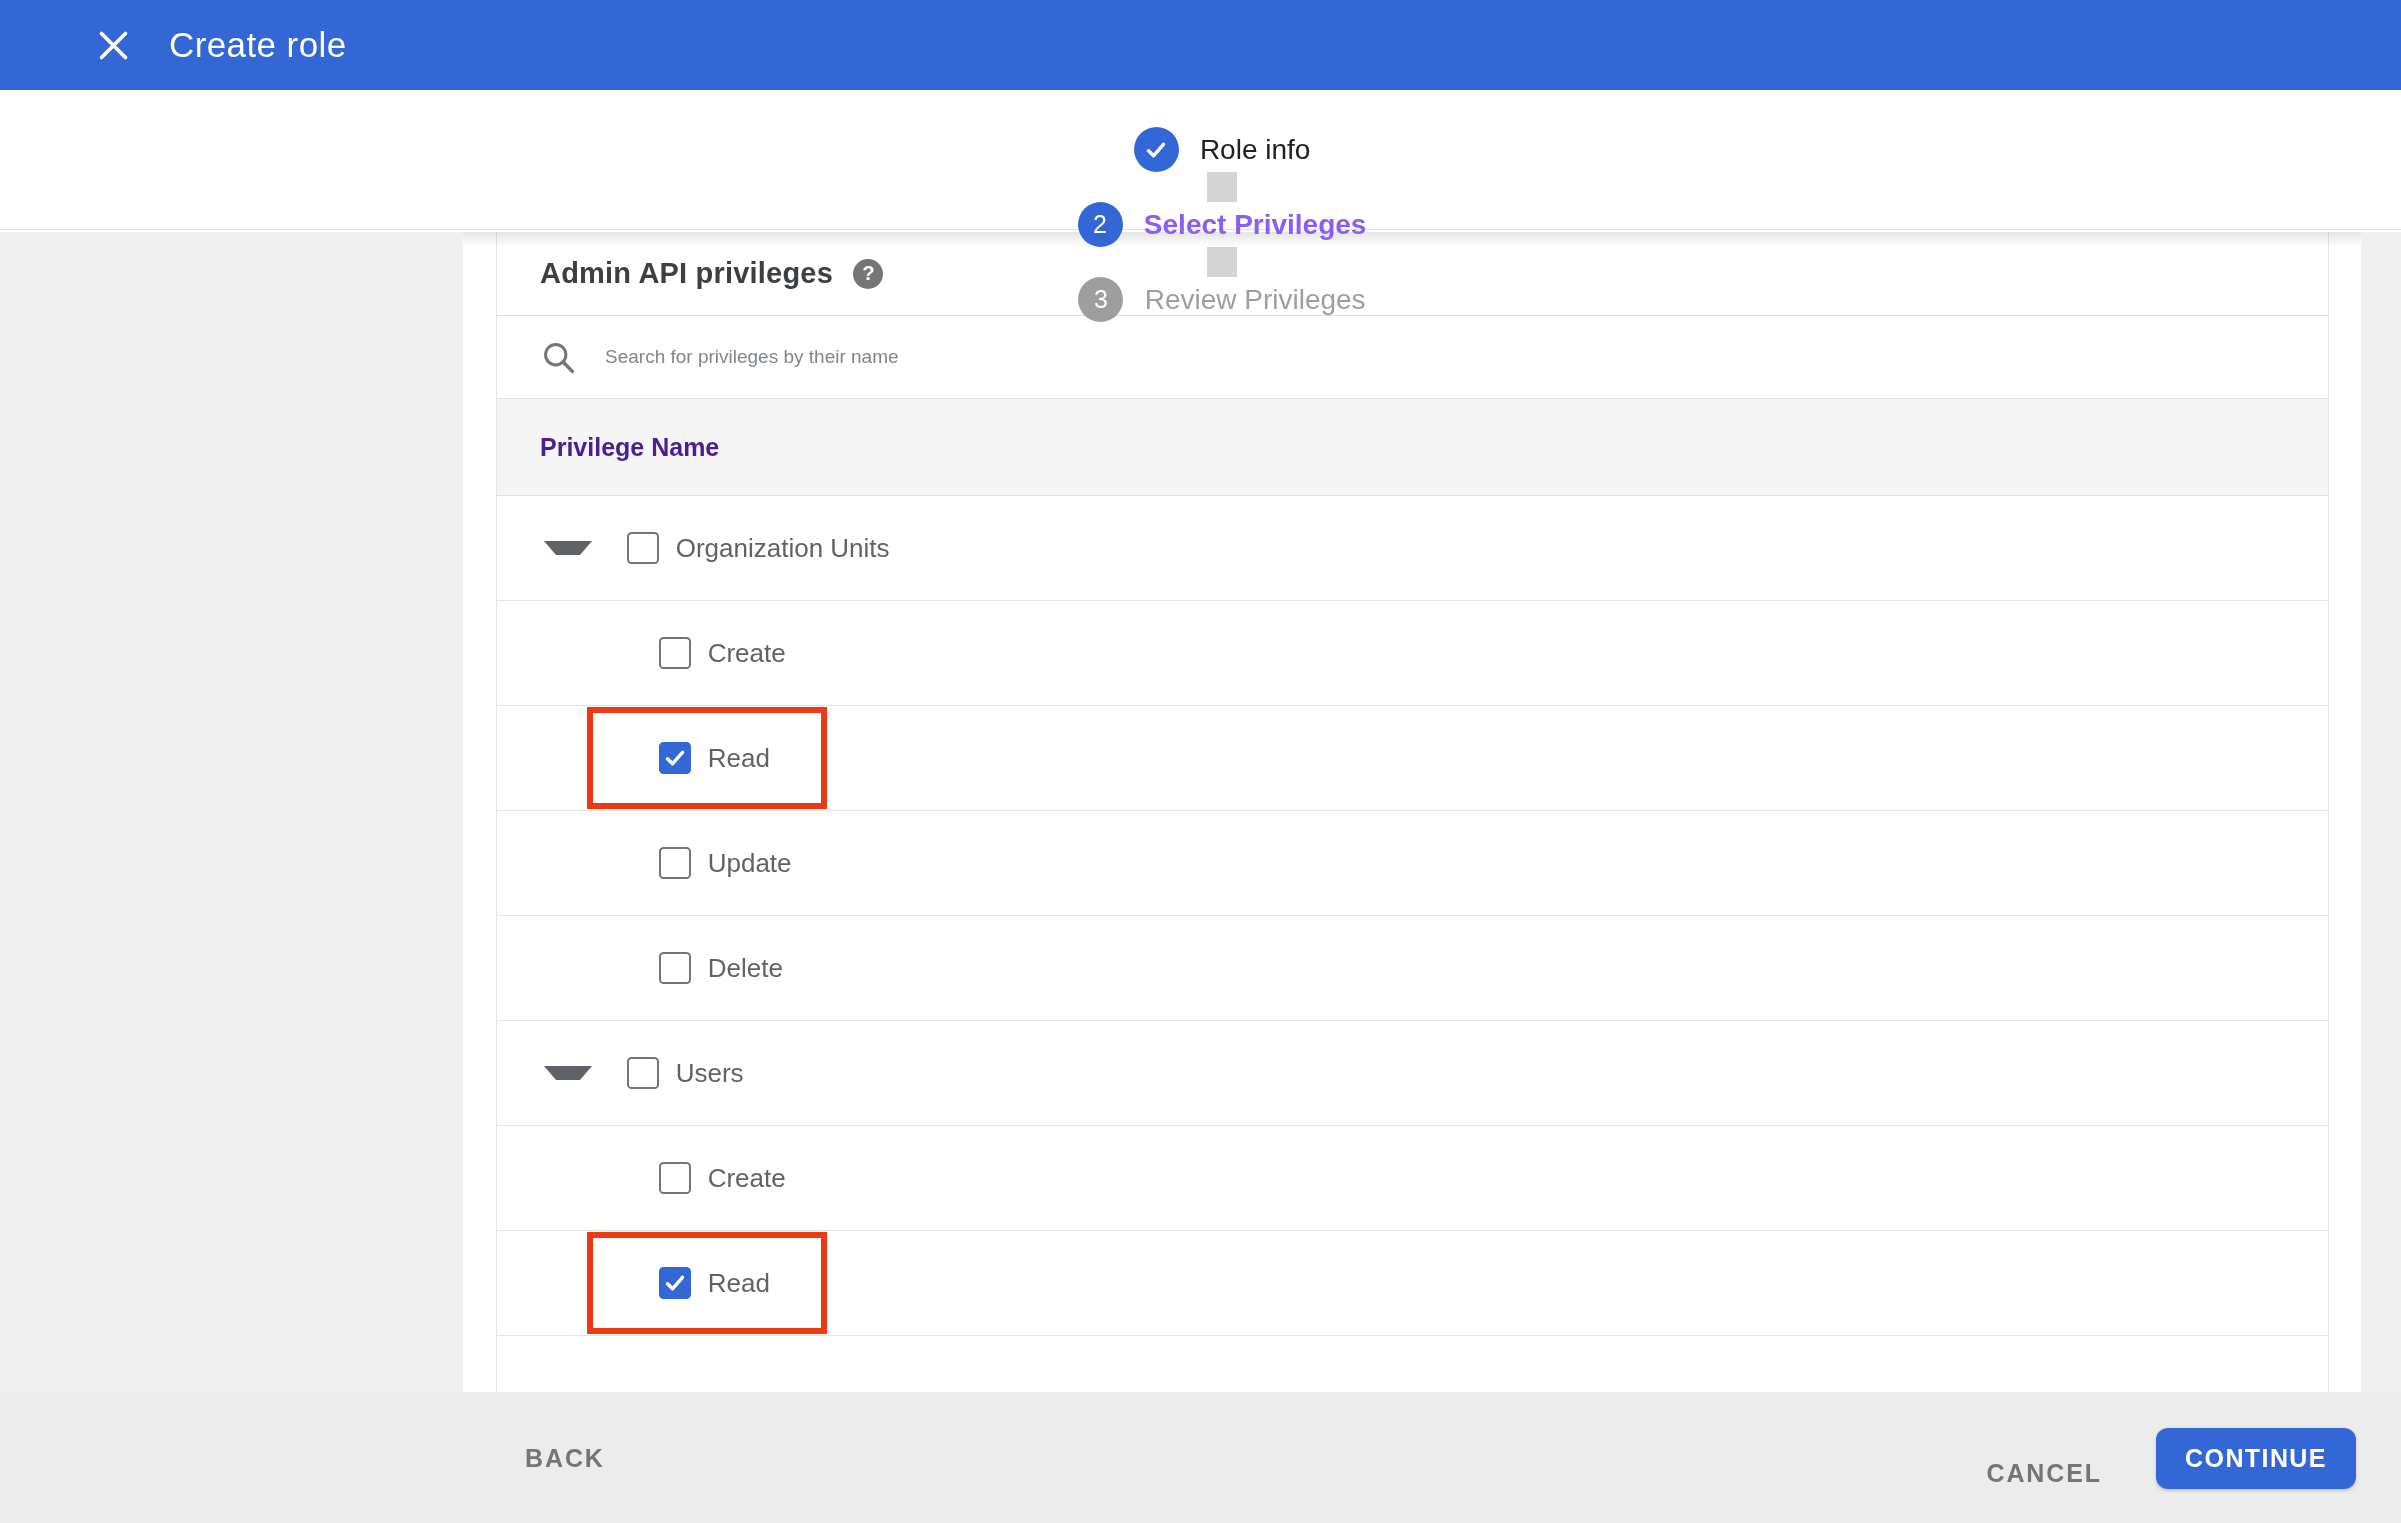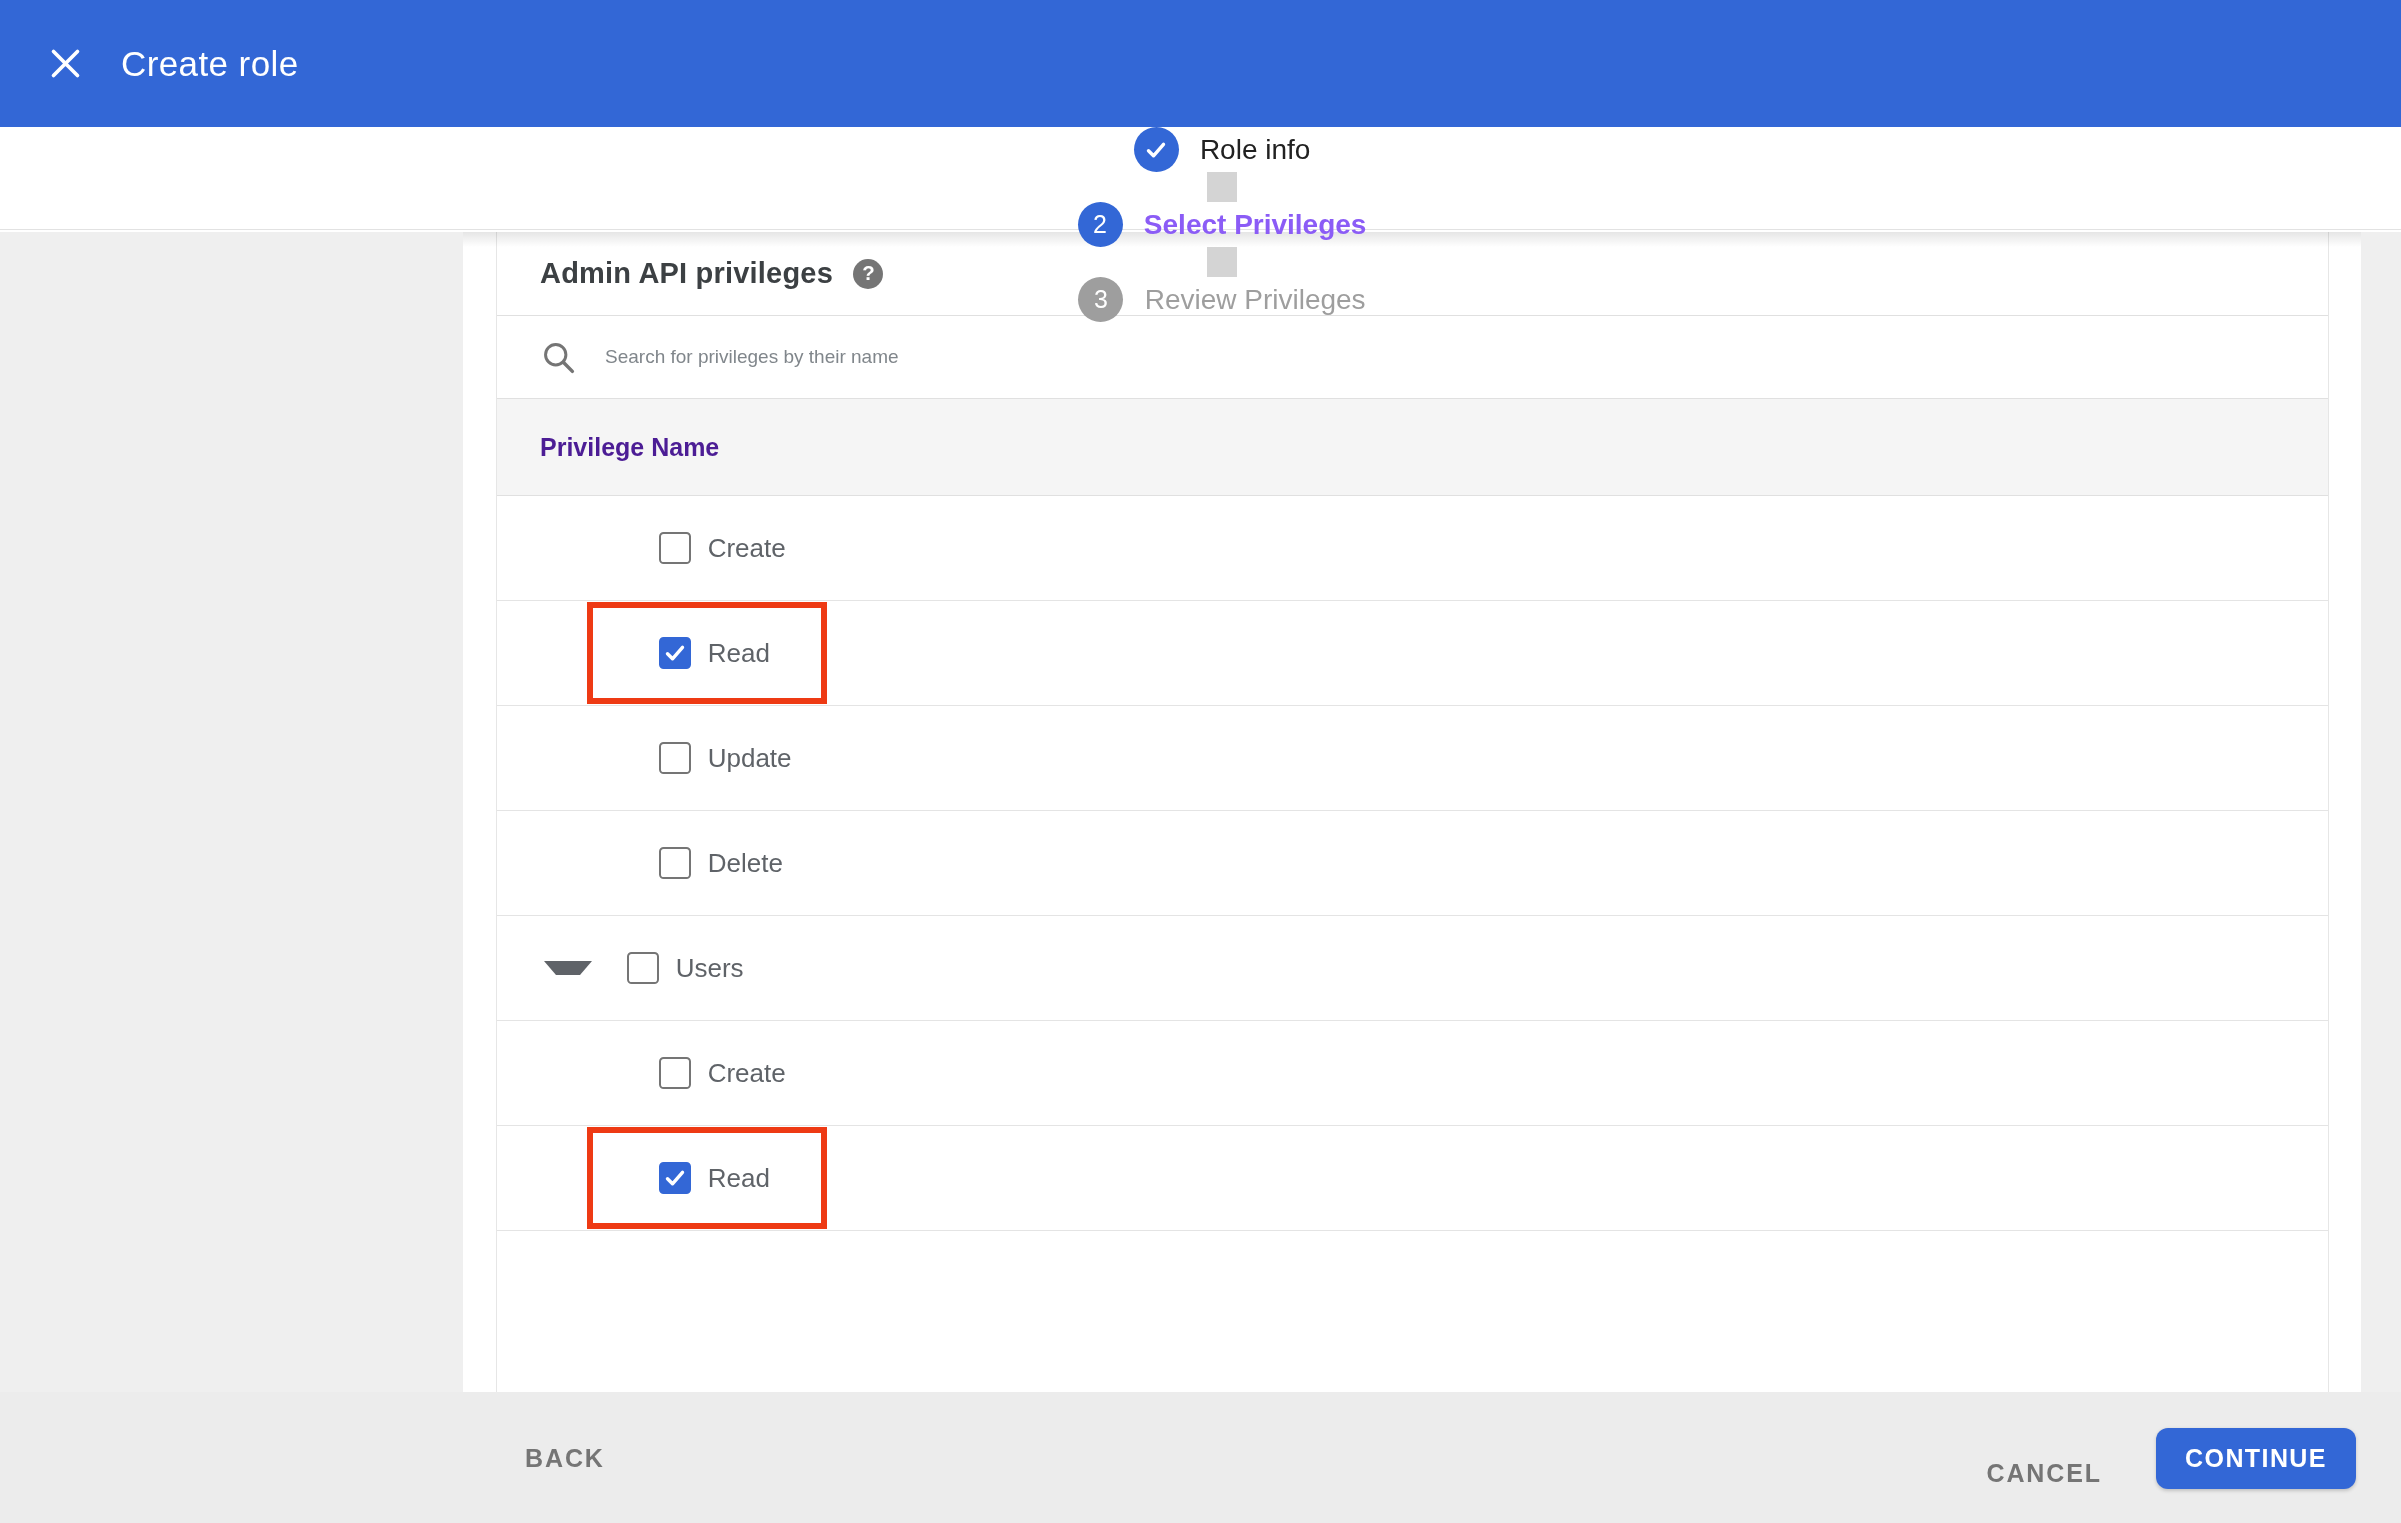--- a/index.html
+++ b/index.html
@@ -4,22 +4,22 @@
 <style>
   html,body{margin:0;padding:0;}
   body{
     width:2401px;height:1524px;position:relative;overflow:hidden;
     background:#ffffff;
     font-family:"Liberation Sans","DejaVu Sans",sans-serif;
     -webkit-font-smoothing:antialiased;
   }
   
   .appbar{
-    position:absolute;top:0;left:0;right:0;height:127px;
-    background:#3367d6;display:flex;align-items:center;z-index:10;
+    position:absolute;top:0;left:0;right:0;height:90px;
+    background:#3367d6;display:flex;align-items:center;z-index:10;padding-left:48px;
   }
   .close-btn{
     margin-left:45px;width:41px;height:41px;display:flex;align-items:center;justify-content:center;
     cursor:pointer;background:none;border:none;padding:0;
   }
   .appbar-title{
     color:#ffffff;font-size:35px;font-weight:400;margin-left:35px;letter-spacing:0.4px;
   }
   
   .stepper{
@@ -176,20 +176,25 @@
       <svg class="search-icon" viewBox="0 0 40 40">
         <circle cx="17" cy="17" r="11" stroke="#757575" stroke-width="3.2" fill="none"></circle>
         <path d="M25.5 25.5 L35 35" stroke="#757575" stroke-width="3.8" stroke-linecap="round"></path>
       </svg>
       <input class="search-input" type="text" placeholder="Search for privileges by their name" style="">
     </div>
 
     <div class="table-header">Privilege Name</div>
 
     <div id="rows-host">
+        <div class="row group">
+          <div class="expand-arrow"></div>
+          <div class="cb"></div>
+          <div class="row-label">Organization Units</div>
+        </div>
         <div class="row child">
           <div class="cb"></div>
           <div class="row-label">Create</div>
         </div>
         <div class="row child">
           <div class="cb checked">
             <svg viewBox="0 0 24 24" width="24" height="24">
               <path d="M4.5 12.8l5 5 10-11.5" stroke="#ffffff" stroke-width="3.4" fill="none" stroke-linecap="round" stroke-linejoin="round"></path>
             </svg>
           </div>

